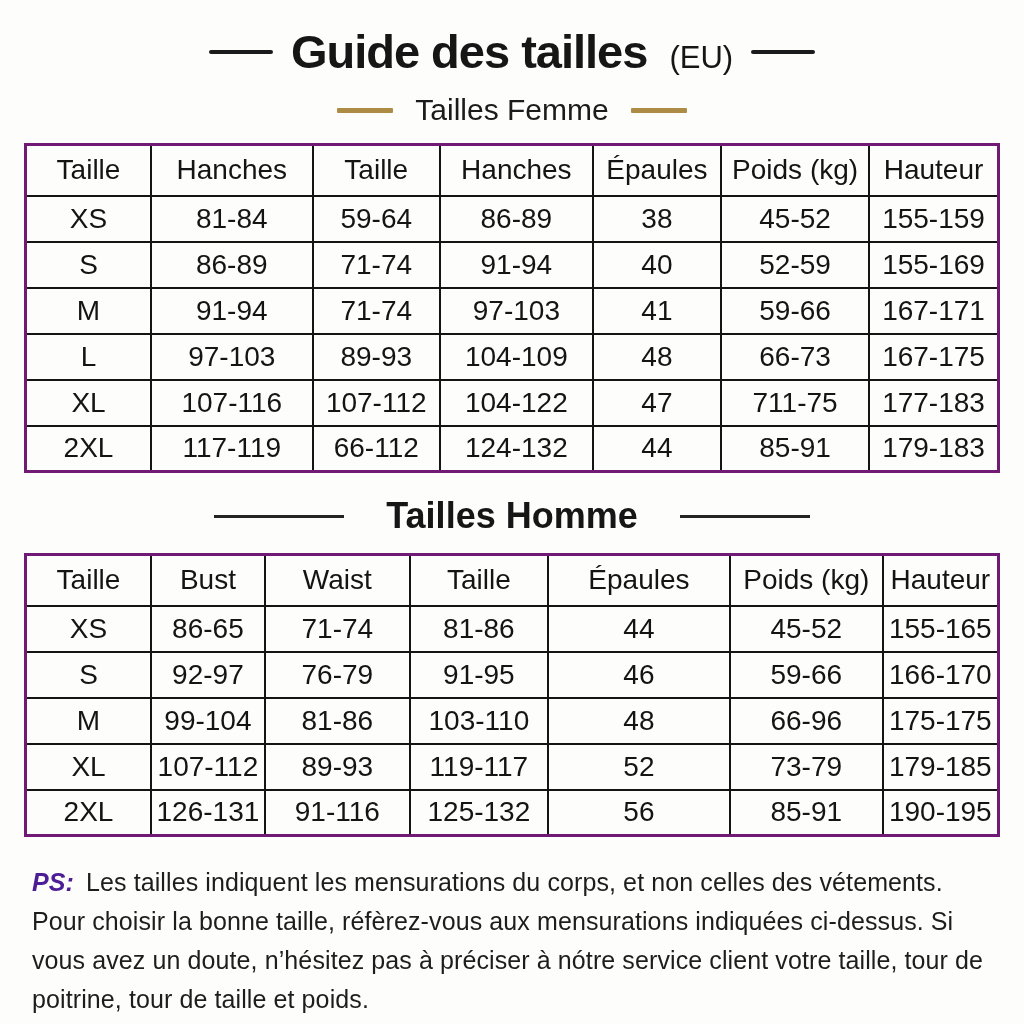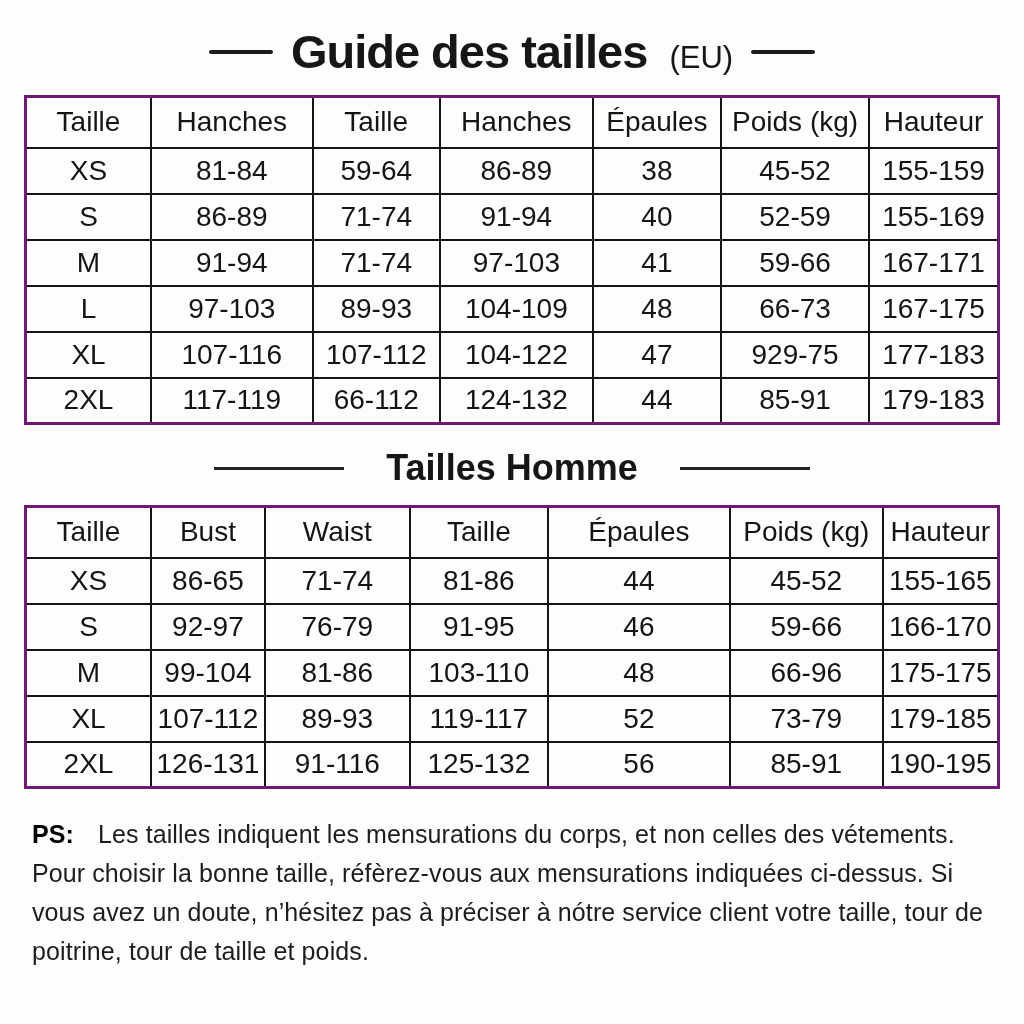--- a/index.html
+++ b/index.html
@@ -67,33 +67,38 @@
   #men-table col:nth-child(3){width:14.9%} #men-table col:nth-child(4){width:14.2%}
   #men-table col:nth-child(5){width:18.7%} #men-table col:nth-child(6){width:15.7%}
   #men-table col:nth-child(7){width:11.9%}
 
   
   .note {
     width: 960px; margin: 26px auto 0 auto;
     font-size: 25px; line-height: 1.56; color: #1d1d1d;
     letter-spacing: 0.1px;
   }
-  .ps-label { font-weight: 700; color: #000000; margin-right: 24px; }
+  .ps-label { font-weight: 700; color: #4c1d95; margin-right: 12px; font-style: italic; }
 </style>
 </head>
 <body>
 
 <div class="page">
 
   <div class="title-row">
     <span class="title-dash"></span>
     <span class="main-title"><span>Guide des tailles</span><span class="title-suffix">(EU)</span></span>
     <span class="title-dash"></span>
   </div>
 
+  <div class="sub-row">
+    <span class="gold-dash"></span>
+    <span class="sub-title">Tailles Femme</span>
+    <span class="gold-dash"></span>
+  </div>
 
   <table class="size-table" id="women-table">
     <colgroup>
         <col>
         <col>
         <col>
         <col>
         <col>
         <col>
         <col>
@@ -145,21 +150,21 @@
           <td>48</td>
           <td>66-73</td>
           <td>167-175</td>
         </tr>
         <tr>
           <td>XL</td>
           <td>107-116</td>
           <td>107-112</td>
           <td>104-122</td>
           <td>47</td>
-          <td>929-75</td>
+          <td>711-75</td>
           <td>177-183</td>
         </tr>
         <tr>
           <td>2XL</td>
           <td>117-119</td>
           <td>66-112</td>
           <td>124-132</td>
           <td>44</td>
           <td>85-91</td>
           <td>179-183</td>

